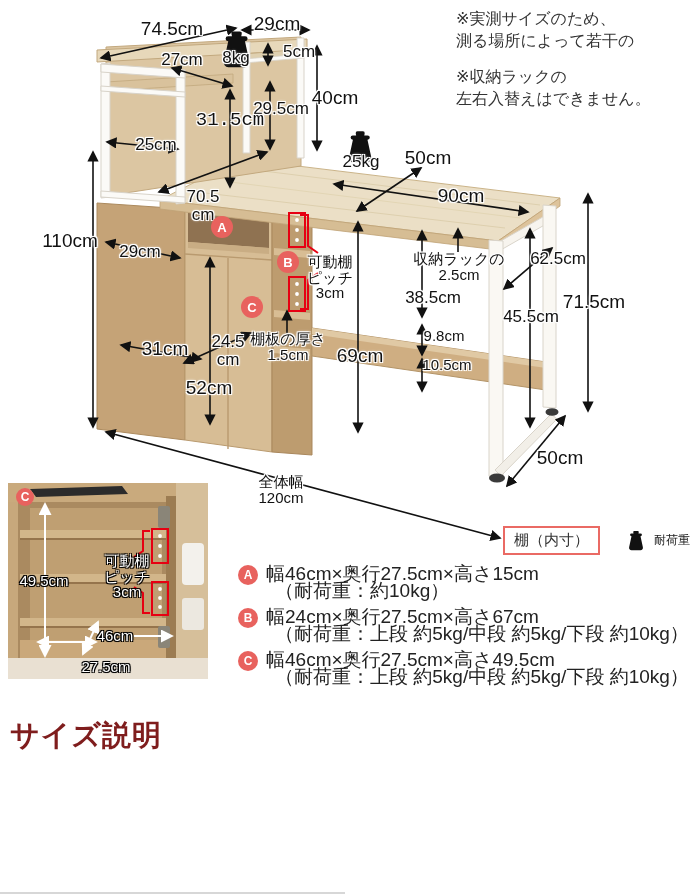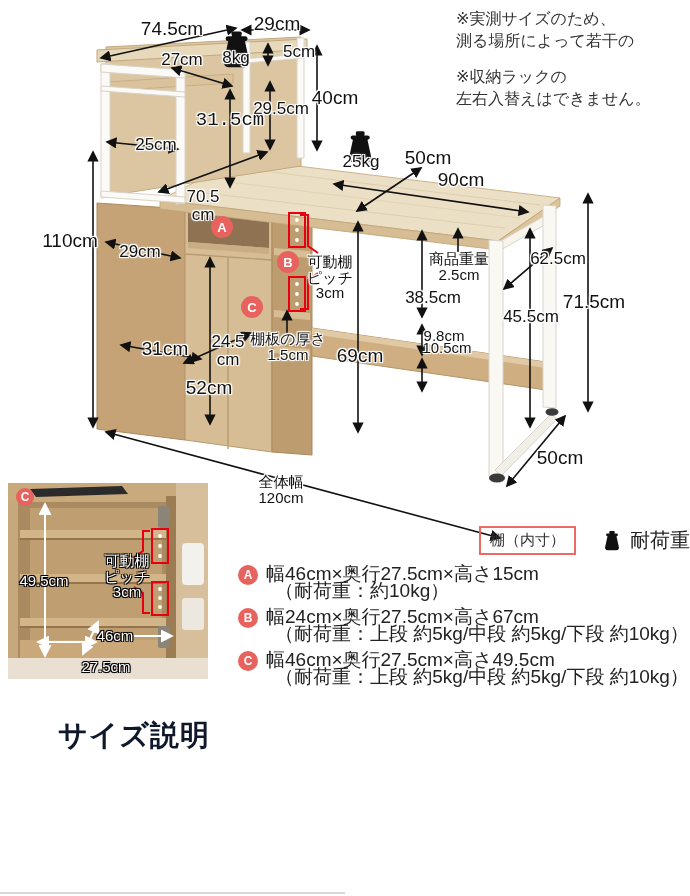--- a/index.html
+++ b/index.html
@@ -18,30 +18,30 @@
                    0 0 2px #000;}
   .abc{position:absolute;width:22px;height:22px;border-radius:50%;background:#e8625e;
        color:#fff;font-weight:bold;font-size:13px;display:flex;align-items:center;
        justify-content:center;transform:translate(-50%,-50%);}
   .abc.small{width:18px;height:18px;font-size:12px;}
   .notes{position:absolute;left:456px;top:8px;font-size:16px;line-height:22px;color:#333;}
   .notes p{margin:0 0 14px 0;}
   .legend{position:absolute;left:238px;top:526px;width:452px;color:#222;}
   .legend-head{display:flex;align-items:center;margin-bottom:10px;justify-content:flex-end;}
   .legend-title{border:2px solid #ea6a64;padding:3px 9px;font-size:15px;color:#333;}
-  .legend-load{display:flex;align-items:center;margin-left:26px;font-size:20px;}
+  .legend-load{display:flex;align-items:center;margin-left:26px;font-size:12px;}
   .legend-load svg{margin-right:8px;}
   .legend-row{display:flex;margin-bottom:9px;}
   .legend-marker{flex:0 0 20px;width:20px;height:20px;border-radius:50%;background:#e8625e;
        color:#fff;font-weight:bold;font-size:12px;display:flex;align-items:center;
        justify-content:center;margin-right:8px;margin-top:0;}
   .legend-text{font-size:19px;line-height:17px;}
   .legend-text .load-line{padding-left:9px;}
   .footer-heading{position:absolute;left:10px;top:716px;font-size:29px;font-weight:bold;
-       color:#0f172a;letter-spacing:1px;margin-left:48px;}
+       color:#7f1d1d;letter-spacing:1px;}
   .footer-weight{position:absolute;left:10px;top:776px;font-size:21px;color:#444;}
   .bottom-rule{position:absolute;left:0;top:892px;width:345px;height:2px;background:#d7d7d7;}
 </style>
 </head>
 <body>
 
 <div class="canvas">
 
   <svg class="art" width="690" height="896" viewBox="0 0 690 896">
     <defs>
@@ -204,34 +204,34 @@
   <div class="lbl" style="left:281px;top:109px;">29.5cm</div>
   <div class="lbl big" style="left:230px;top:121px;font-family:Liberation Mono, monospace;">31.5cm</div>
   <div class="lbl" style="left:156px;top:145px;">25cm</div>
   <div class="lbl" style="left:203px;top:184px;margin-top:22px;">
     <span>70.5</span>
       <span>cm</span>
   </div>
   <div class="lbl big" style="left:70px;top:241px;">110cm</div>
   <div class="lbl" style="left:361px;top:162px;">25kg</div>
   <div class="lbl big" style="left:428px;top:158px;">50cm</div>
-  <div class="lbl big" style="left:461px;top:180px;">90cm</div>
+  <div class="lbl big" style="left:461px;top:196px;">90cm</div>
   <div class="lbl" style="left:140px;top:252px;">29cm</div>
   <div class="lbl sm" style="left:330px;top:277px;">
     <span>可動棚</span>
       <span>ピッチ</span>
       <span>3cm</span>
   </div>
   <div class="lbl sm" style="left:459px;top:267px;">
-    <span>商品重量</span>
+    <span>収納ラックの</span>
       <span>2.5cm</span>
   </div>
   <div class="lbl" style="left:433px;top:298px;">38.5cm</div>
   <div class="lbl sm" style="left:444px;top:336px;">9.8cm</div>
-  <div class="lbl sm" style="left:447px;top:348px;">10.5cm</div>
+  <div class="lbl sm" style="left:447px;top:365px;">10.5cm</div>
   <div class="lbl big" style="left:165px;top:349px;">31cm</div>
   <div class="lbl" style="left:228px;top:351px;">
     <span>24.5</span>
       <span>cm</span>
   </div>
   <div class="lbl sm" style="left:288px;top:347px;">
     <span>棚板の厚さ</span>
       <span>1.5cm</span>
   </div>
   <div class="lbl big" style="left:209px;top:388px;">52cm</div>

